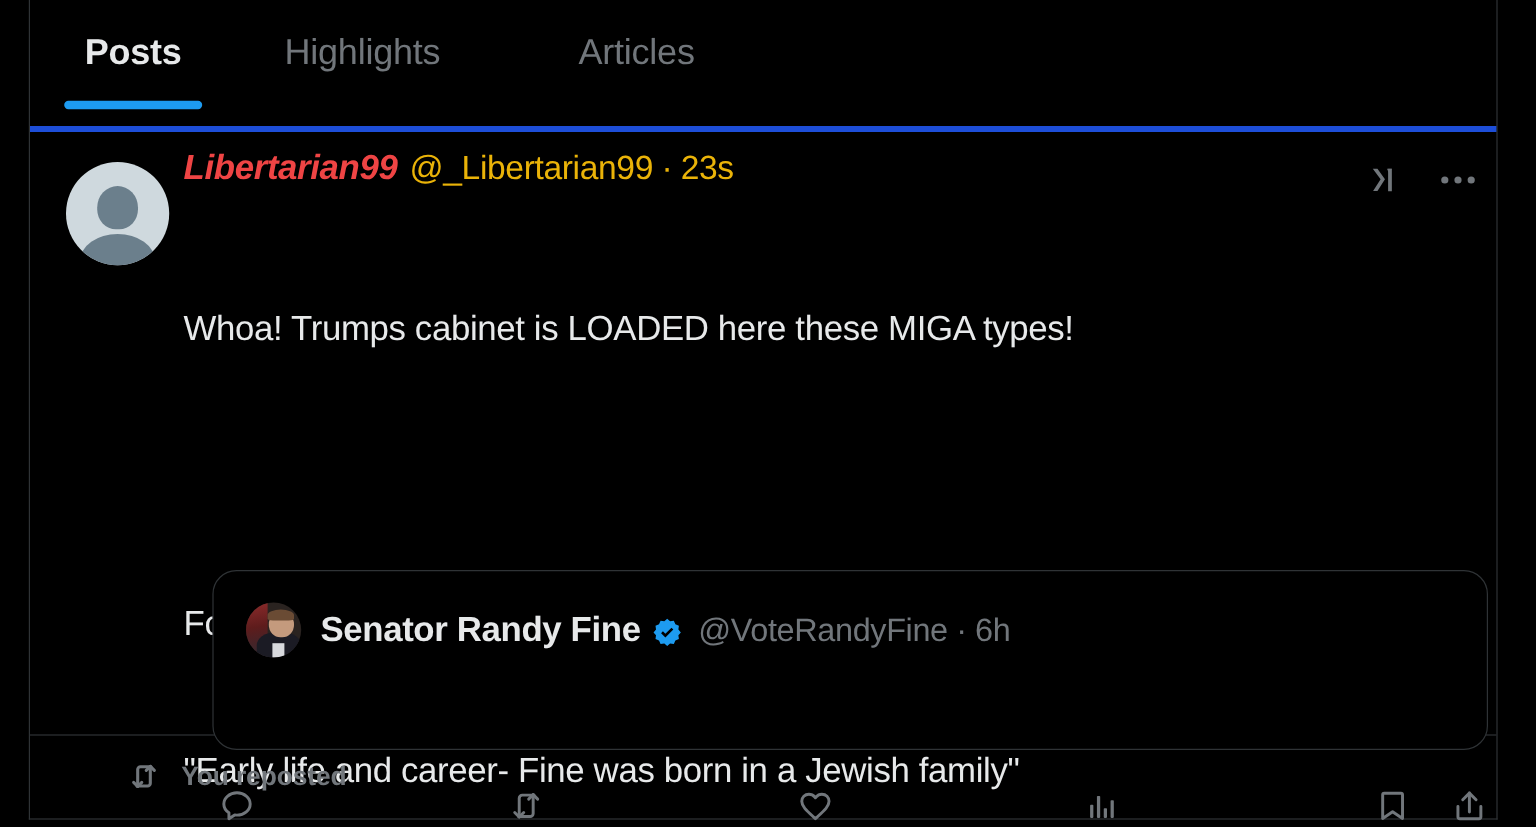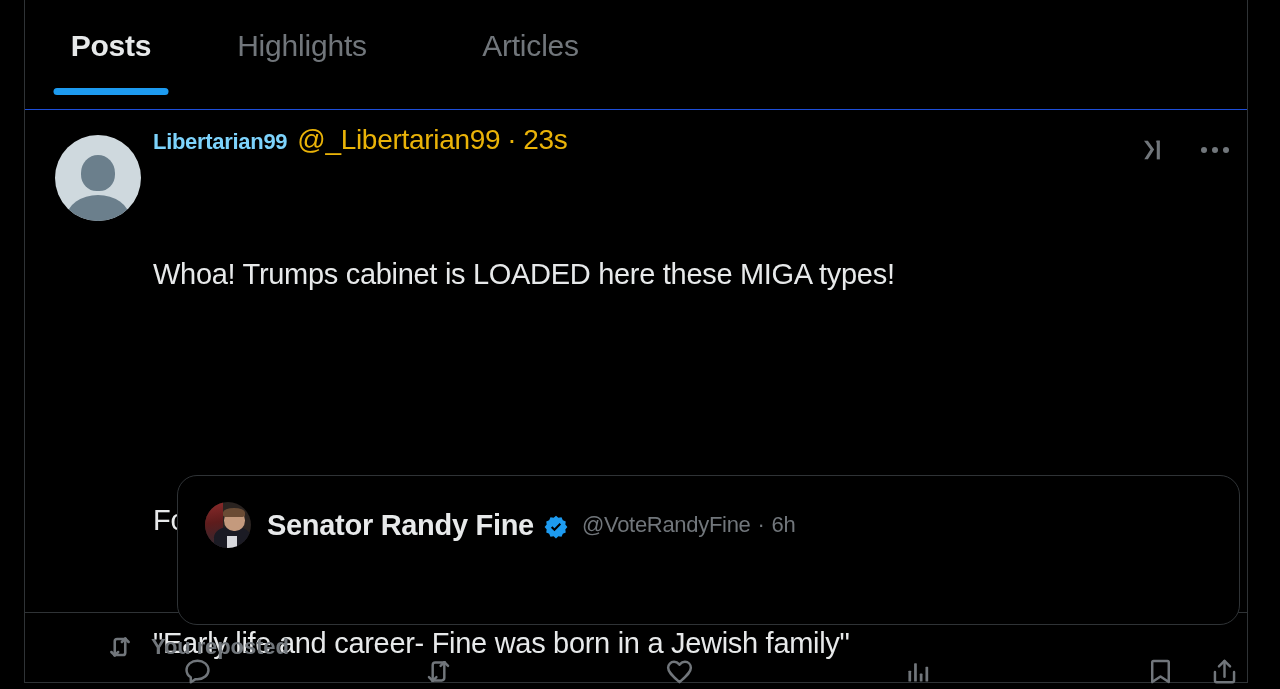--- a/index.html
+++ b/index.html
@@ -33,21 +33,21 @@
     border-right: 1px solid #2f3336;
     border-bottom: 1px solid #2f3336;
     box-sizing: border-box;
     background: #000000;
   }
 
   
   .tabbar {
     position: relative;
     height: 110px;
-    border-bottom: 1px solid #1d4ed8;
+    border-bottom: 5px solid #1d4ed8;
     box-sizing: border-box;
   }
   .tabs {
     display: flex;
     align-items: center;
     height: 100%;
     padding-left: 10px;
   }
   .tab {
     position: relative;
@@ -139,24 +139,25 @@
     right: 18px;
   }
 
   .post-header {
     display: flex;
     align-items: baseline;
     height: 42px;
     white-space: nowrap;
   }
   .display-name {
-    font-size: 22px;
+    font-size: 29px;
     font-weight: 700;
-    color: #7dd3fc;
-    letter-spacing: -0.3px;
+    color: #ef4444;
+    letter-spacing: -0.3px;
+    font-style: italic;
   }
   .handle, .dot, .time {
     font-size: 28px;
     color: #eab308;
     font-weight: 400;
     letter-spacing: -0.3px;
   }
   .handle { margin-left: 10px; }
   .dot { margin: 0 7px; }
 
@@ -259,21 +260,21 @@
     letter-spacing: -0.3px;
   }
   .verified {
     margin-left: 9px;
     width: 26px; height: 26px;
     flex: 0 0 auto;
     position: relative;
     top: 2px;
   }
   .q-handle, .q-dot, .q-time {
-    font-size: 22px;
+    font-size: 27px;
     color: #71767b;
     letter-spacing: -0.3px;
   }
   .q-handle { margin-left: 13px; }
   .q-dot { margin: 0 7px; }
 
   .quote-body {
     position: absolute;
     left: 27px;
     top: 90px;

